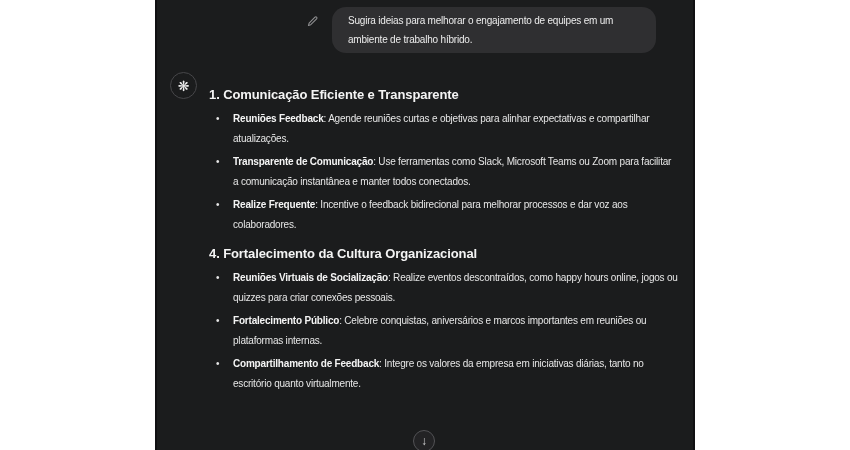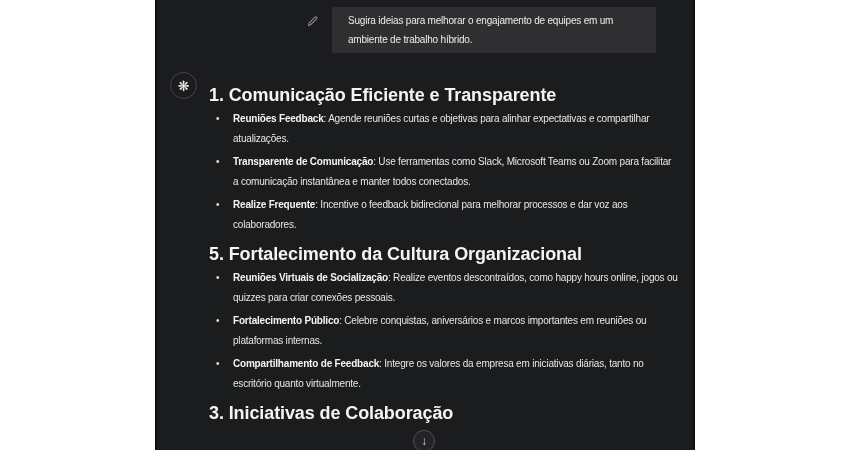--- a/index.html
+++ b/index.html
@@ -21,36 +21,36 @@
   
   .user-row {
     display:flex; justify-content:flex-end; align-items:flex-start;
     padding:7px 37px 0 0; gap:13px;
   }
   .edit-btn {
     background:none; border:none; cursor:pointer;
     margin-top:8px; padding:0; line-height:0;
   }
   .bubble {
-    background:#2f2f31; border-radius:2px;
+    background:#2f2f31; border-radius:14px;
     padding:4px 16px; width:324px;
     color:#ececec; line-height:19px;
   }
   
   .assistant-row { display:flex; align-items:flex-start; margin:20px 0 0 13px; gap:12px; }
   .avatar {
     flex:0 0 auto; width:27px; height:27px; border-radius:50%;
     border:1px solid #47474a; background:#1b1c1d;
     display:flex; align-items:center; justify-content:center;
     color:#f0f0f0; font-size:14px; line-height:1; margin-top:-1px;
   }
   .msg-col { width:469px; padding-top:3px; }
   .intro { color:#e6e6e6; }
   .section-heading {
-    color:#f4f4f4; font-weight:bold; font-size:18px; letter-spacing:-0.1px;
+    color:#f4f4f4; font-weight:bold; font-size:13px; letter-spacing:-0.1px;
     line-height:20px; margin-top:9px;
   }
   ul.bullets { list-style:none; margin-top:4px; }
   ul.bullets li { display:flex; margin-bottom:3px; }
   .dot { width:24px; padding-left:7px; color:#e6e6e6; flex:0 0 auto; }
   .bt { flex:1 1 auto; }
   .bt strong { color:#f4f4f4; font-weight:bold; }
   
   .scroll-btn {
     position:absolute; left:256px; top:430px;
@@ -93,36 +93,35 @@
               </li>
               <li>
                 <span class="dot">•</span>
                 <span class="bt"><strong>Transparente de Comunicação</strong>: Use ferramentas como Slack, Microsoft Teams ou Zoom para facilitar a comunicação instantânea e manter todos conectados.</span>
               </li>
               <li>
                 <span class="dot">•</span>
                 <span class="bt"><strong>Realize Frequente</strong>: Incentive o feedback bidirecional para melhorar processos e dar voz aos colaboradores.</span>
               </li>
             </ul>
-            <div class="section-heading">5. Fortalecimento da Cultura Organizacional</div>
+            <div class="section-heading">4. Fortalecimento da Cultura Organizacional</div>
             <ul class="bullets">
               <li>
                 <span class="dot">•</span>
                 <span class="bt"><strong>Reuniões Virtuais de Socialização</strong>: Realize eventos descontraídos, como happy hours online, jogos ou quizzes para criar conexões pessoais.</span>
               </li>
               <li>
                 <span class="dot">•</span>
                 <span class="bt"><strong>Fortalecimento Público</strong>: Celebre conquistas, aniversários e marcos importantes em reuniões ou plataformas internas.</span>
               </li>
               <li>
                 <span class="dot">•</span>
                 <span class="bt"><strong>Compartilhamento de Feedback</strong>: Integre os valores da empresa em iniciativas diárias, tanto no escritório quanto virtualmente.</span>
               </li>
             </ul>
-            <div class="section-heading">3. Iniciativas de Colaboração</div>
           </div>
       </div>
     </div>
 
     <button class="scroll-btn">
       <span>↓</span>
     </button>
 
   </div>
 </div>

